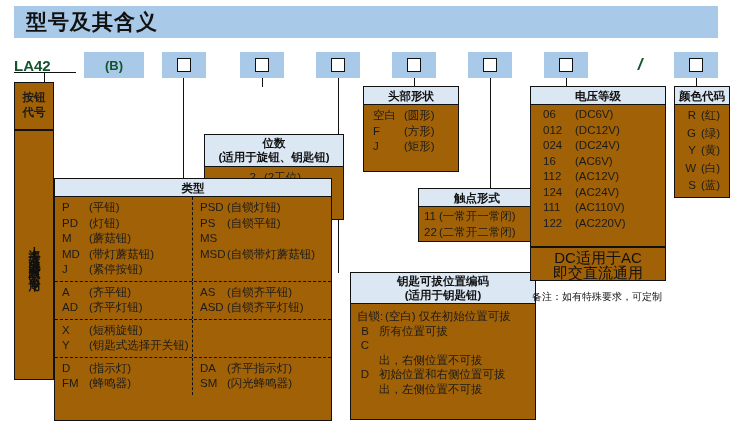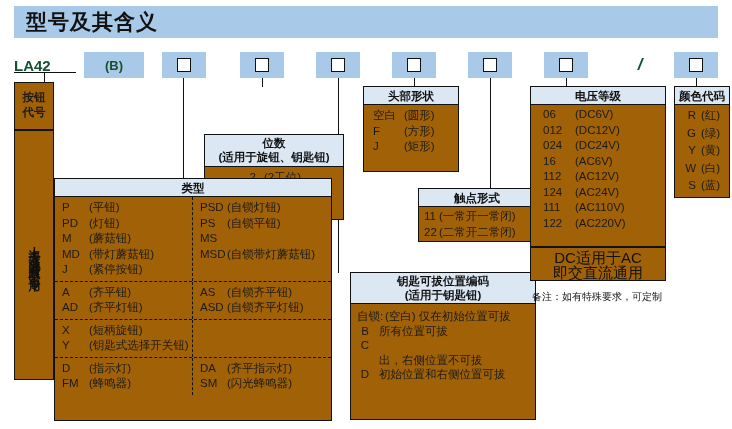--- a/index.html
+++ b/index.html
@@ -400,20 +400,21 @@
       <div class="key-row">
           <span class="kk"></span>
           <span class="kv">出，右侧位置不可拔</span>
         </div>
       <div class="key-row">
           <span class="kk">D</span>
           <span class="kv">初始位置和右侧位置可拔</span>
         </div>
       <div class="key-row">
           <span class="kk"></span>
+          <span class="kv">出，左侧位置不可拔</span>
         </div>
     </div>
   </div>
 
   <div class="abs box" id="voltage-box">
     <div class="box-head" id="voltage-head">电压等级</div>
     <div class="box-body" style="padding-top:2px;">
       <div class="v-row">
           <span class="vk">06</span>
           <span class="vv">(DC6V)</span>

